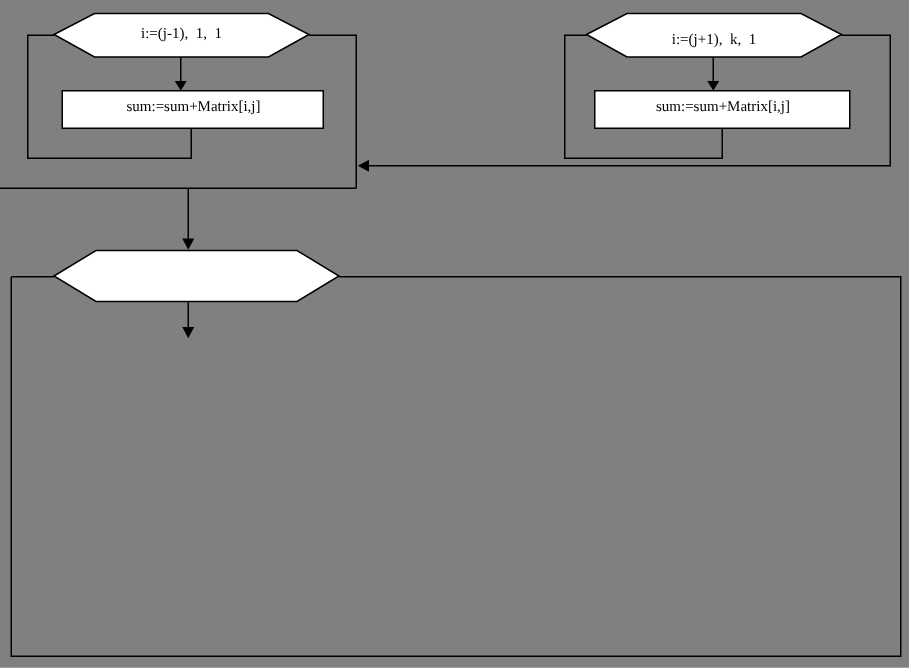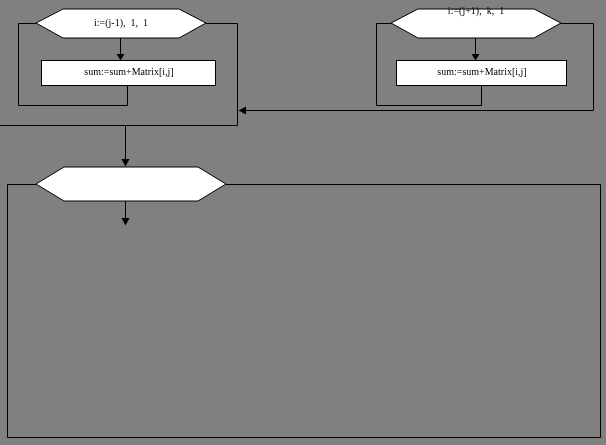--- a/index.html
+++ b/index.html
@@ -58,18 +58,18 @@
       <polygon points="246,106.5 246,114.5 238.5,110.5"></polygon>
       <polygon points="121.5,159 129.5,159 125.5,166.5"></polygon>
       <polygon points="121.5,218 129.5,218 125.5,225.5"></polygon>
     </g>
   </svg>
 
   <div class="shape-label" style="left:36px; top:16px; width:170px;">i:=(j-1),  1,  1</div>
 
   <div class="shape-label" style="left:42px; top:65px; width:174px;">sum:=sum+Matrix[i,j]</div>
 
-  <div class="shape-label" style="left:391px; top:4px; width:170px;">i:=(j+1),  k,  1</div>
+  <div class="shape-label" style="left:391px; top:20px; width:170px;">i:=(j+1),  k,  1</div>
 
   <div class="shape-label" style="left:397px; top:65px; width:170px;">sum:=sum+Matrix[i,j]</div>
 
 
 </div>
 
 </body></html>

